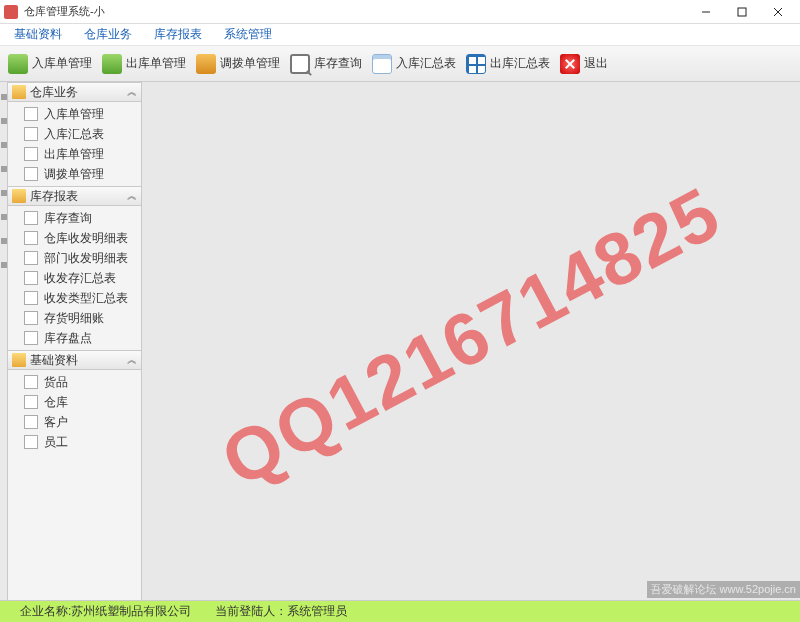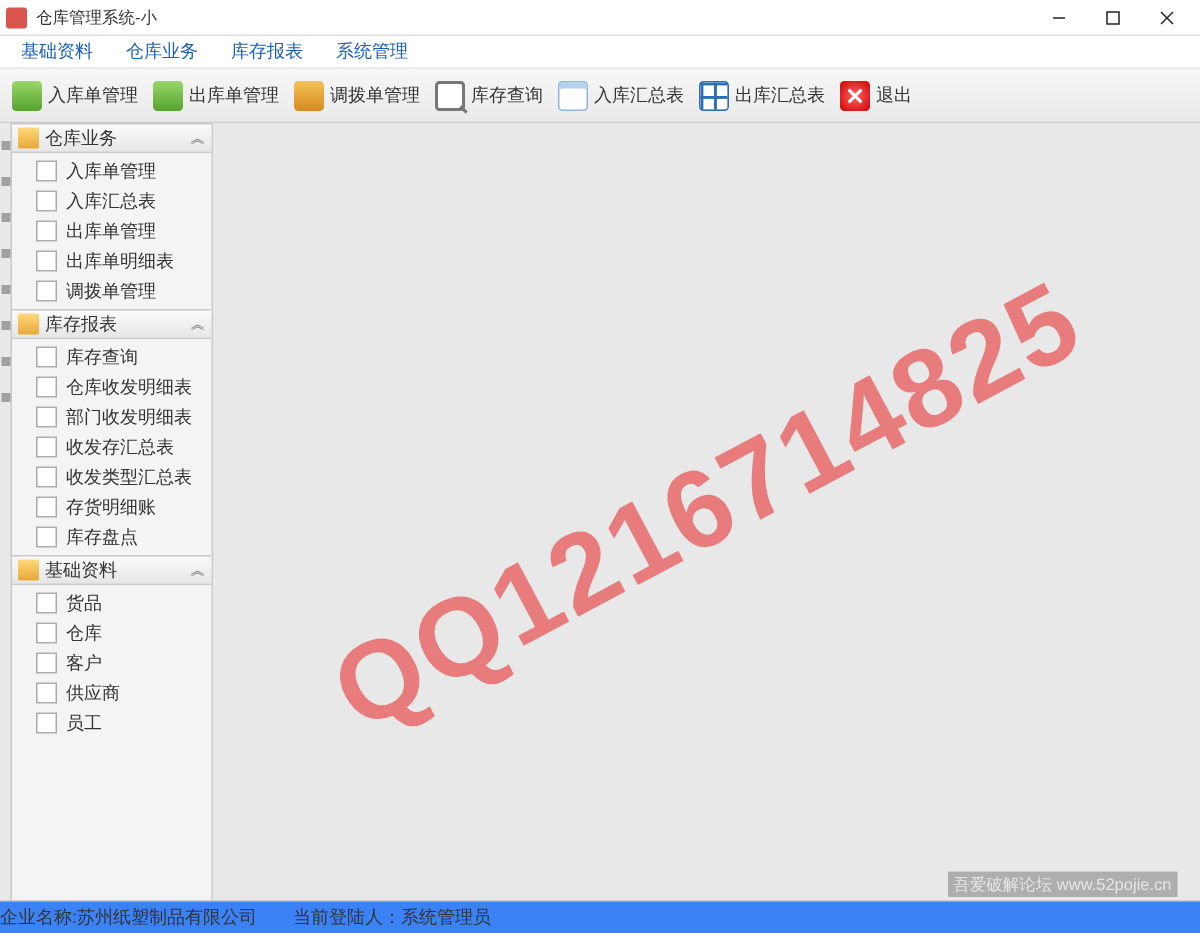--- a/index.html
+++ b/index.html
@@ -26,25 +26,25 @@
 .main { flex: 1; background: #e8e8e8; position: relative; overflow: hidden; }
 
 .panel-header { height: 20px; background: linear-gradient(#fafafa,#e6e6e6); border-top: 1px solid #c9c9c9; border-bottom: 1px solid #c9c9c9; display: flex; align-items: center; padding: 0 4px; font-size: 12px; cursor: pointer; }
 .panel-header .phicon { width: 14px; height: 14px; margin-right: 4px; }
 .panel-header .phtitle { flex: 1; color: #333; }
 .panel-header .phchev { font-size: 10px; color: #666; }
 .panel-body { padding: 2px 0; }
 .panel-item { height: 20px; display: flex; align-items: center; padding-left: 16px; font-size: 12px; color: #333; cursor: pointer; }
 .panel-item .piicon { width: 14px; height: 14px; margin-right: 6px; border: 1px solid #aaa; background: #fff; }
 
-.statusbar { position: absolute; left: 0; right: 0; bottom: 0; height: 22px; background: #3b82f6; border-top: 1px solid #ccc; display: flex; align-items: center; font-size: 12px; color: #333; padding-left: 0; }
+.statusbar { position: absolute; left: 0; right: 0; bottom: 0; height: 22px; background: #bef264; border-top: 1px solid #ccc; display: flex; align-items: center; font-size: 12px; color: #333; padding-left: 20px; }
 .statusbar .sseg { margin-right: 24px; }
 
 .watermark { position: absolute; left: 50%; top: 50%; transform: translate(-50%,-55%) rotate(-28deg); font-size: 74px; font-weight: bold; color: #e87070; letter-spacing: 2px; white-space: nowrap; pointer-events: none; opacity: 0.9; font-family: Arial, sans-serif; }
-.wm-corner { position: absolute; right: 15px; bottom: 24px; font-size: 11px; color: rgba(255,255,255,0.7); background: rgba(0,0,0,0.25); padding: 1px 4px; pointer-events: none; }
+.wm-corner { position: absolute; right: 0; bottom: 24px; font-size: 11px; color: rgba(255,255,255,0.7); background: rgba(0,0,0,0.25); padding: 1px 4px; pointer-events: none; }
 
 .ic-green { background: linear-gradient(#9cd66a,#57a32e); }
 .ic-orange { background: linear-gradient(#f5c15a,#d68a1f); }
 .ic-search { background: #fff; border: 2px solid #777; border-radius: 50%; position: relative; }
 .ic-search::after { content:''; position:absolute; width:6px; height:2px; background:#777; right:-4px; bottom:-2px; transform: rotate(45deg); }
 .ic-red { background: radial-gradient(#f66,#c00); border-radius: 50%; position: relative; }
 .ic-red::before, .ic-red::after { content:''; position:absolute; left:4px; top:9px; width:12px; height:2px; background:#fff; }
 .ic-red::before { transform: rotate(45deg); }
 .ic-red::after { transform: rotate(-45deg); }
 .ic-sheet { background: #fff; border:1px solid #8fb3d9; box-shadow: inset 0 4px 0 #b5d1ea; }
@@ -148,24 +148,20 @@
         </div>
       <div class="panel-item">
           <span class="piicon pi-c"></span>
           <span>入库汇总表</span>
         </div>
       <div class="panel-item">
           <span class="piicon pi-a"></span>
           <span>出库单管理</span>
         </div>
       <div class="panel-item">
-          <span class="piicon pi-d"></span>
-          <span>出库单明细表</span>
-        </div>
-      <div class="panel-item">
           <span class="piicon pi-b"></span>
           <span>调拨单管理</span>
         </div>
     </div>
 
     <div class="panel-header">
       <span class="phicon folder-ic"></span>
       <span class="phtitle">库存报表</span>
       <span class="phchev">︽</span>
     </div>
@@ -210,24 +206,20 @@
           <span class="piicon pi-a"></span>
           <span>货品</span>
         </div>
       <div class="panel-item">
           <span class="piicon pi-e"></span>
           <span>仓库</span>
         </div>
       <div class="panel-item">
           <span class="piicon pi-c"></span>
           <span>客户</span>
-        </div>
-      <div class="panel-item">
-          <span class="piicon pi-b"></span>
-          <span>供应商</span>
         </div>
       <div class="panel-item">
           <span class="piicon pi-d"></span>
           <span>员工</span>
         </div>
     </div>
   </div>
 
   <div class="main">
     <div class="watermark">QQ1216714825</div>

